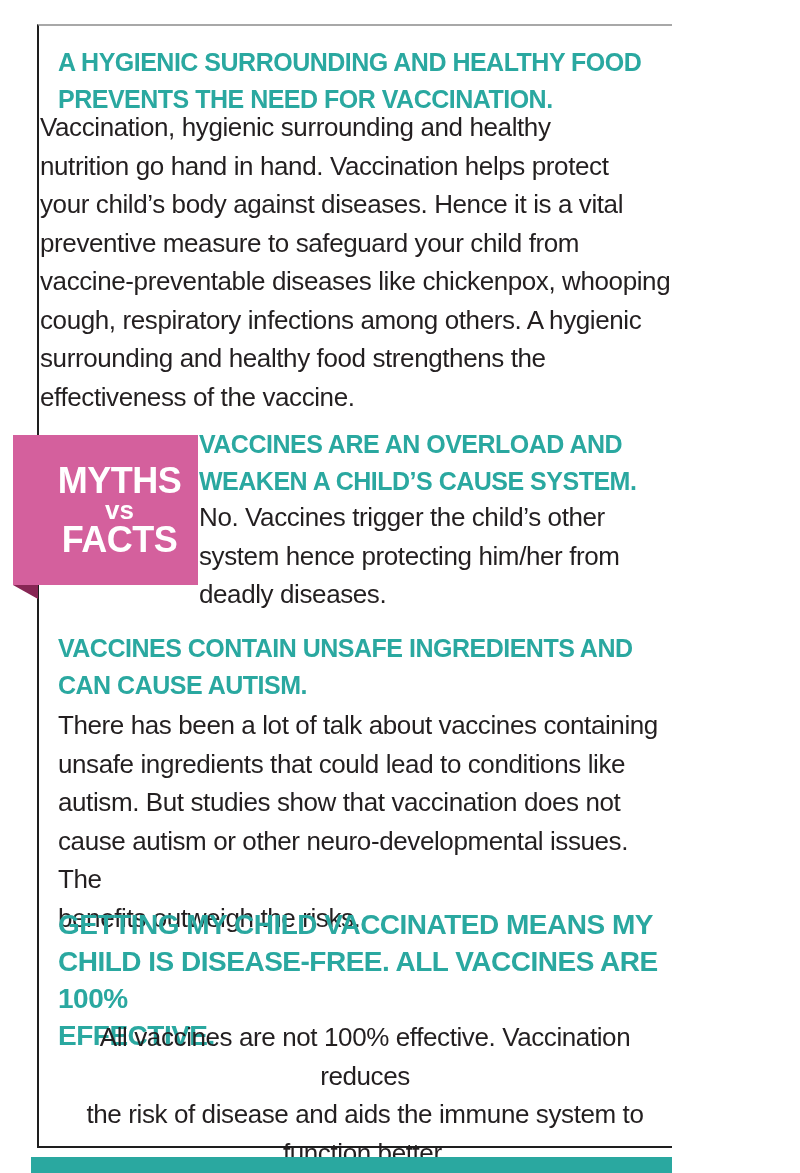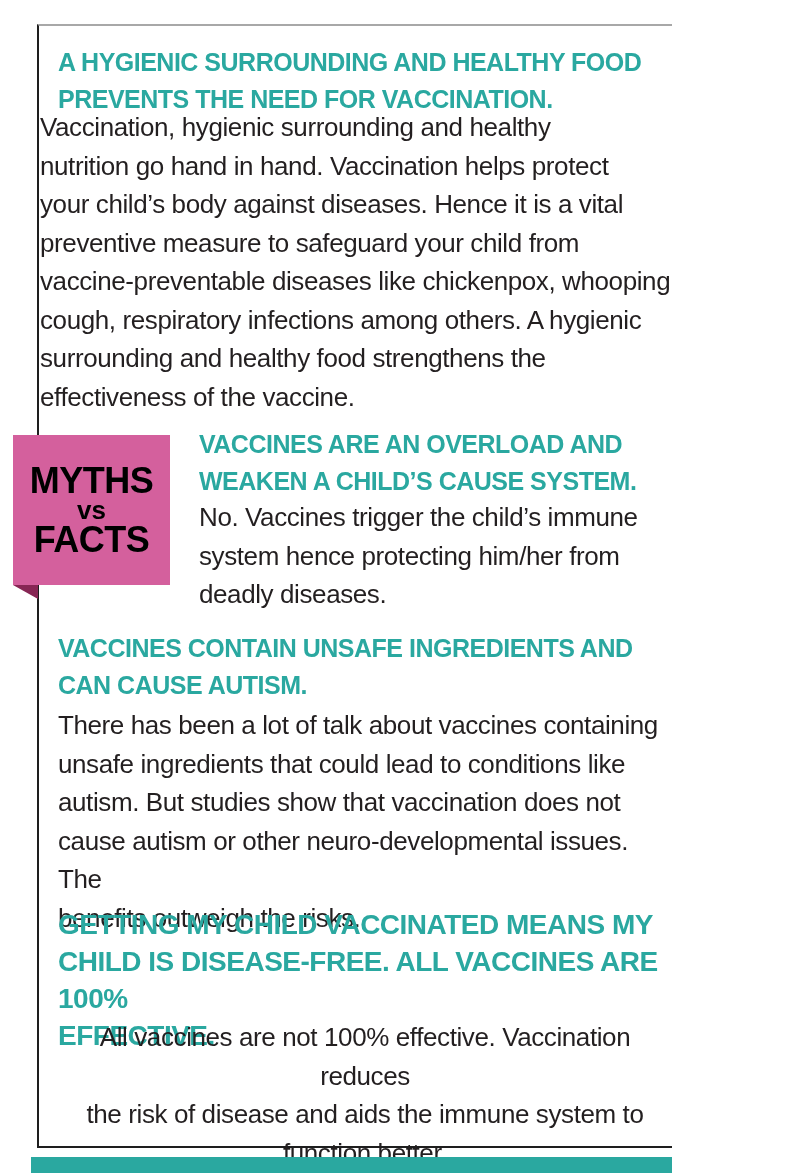--- a/index.html
+++ b/index.html
@@ -49,27 +49,28 @@
   .fact3 { left: 58px; top: 706px; }
   .myth4 { left: 58px; top: 906px; font-size: 28px; }
   .fact4 { left: 58px; top: 1018px; text-align: center; }
   .ribbon {
     position: absolute;
     left: 13px;
     top: 435px;
     width: 157px;
     height: 150px;
     background: var(--pink, #d4609d);
-    color: #000000;
+    color: #ffffff;
     display: flex;
     flex-direction: column;
     align-items: center;
     justify-content: center;
     text-align: center;
     z-index: 2;
+    padding-left: 28px;
   }
   .ribbon .big {
     font-weight: bold;
     font-size: 36px;
     line-height: 33px;
     letter-spacing: -0.5px;
   }
   .ribbon .small {
     font-weight: bold;
     font-size: 26px;
@@ -113,21 +114,21 @@
 
   <div class="ribbon">
     <div class="big">MYTHS</div>
     <div class="small">vs</div>
     <div class="big">FACTS</div>
   </div>
   <div class="fold"></div>
 
   <div class="myth lines myth2">VACCINES ARE AN OVERLOAD AND
 WEAKEN A CHILD’S CAUSE SYSTEM.</div>
-  <div class="fact lines fact2">No. Vaccines trigger the child’s immune
+  <div class="fact lines fact2">No. Vaccines trigger the child’s other
 system hence protecting him/her from
 deadly diseases.</div>
 
   <div class="myth lines myth3">VACCINES CONTAIN UNSAFE INGREDIENTS AND
 CAN CAUSE AUTISM.</div>
   <div class="fact lines fact3">There has been a lot of talk about vaccines containing
 unsafe ingredients that could lead to conditions like
 autism. But studies show that vaccination does not
 cause autism or other neuro-developmental issues. The
 benefits outweigh the risks.</div>

